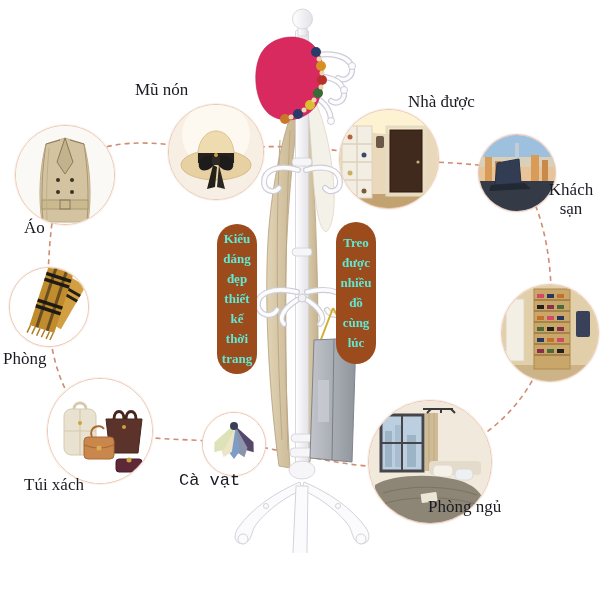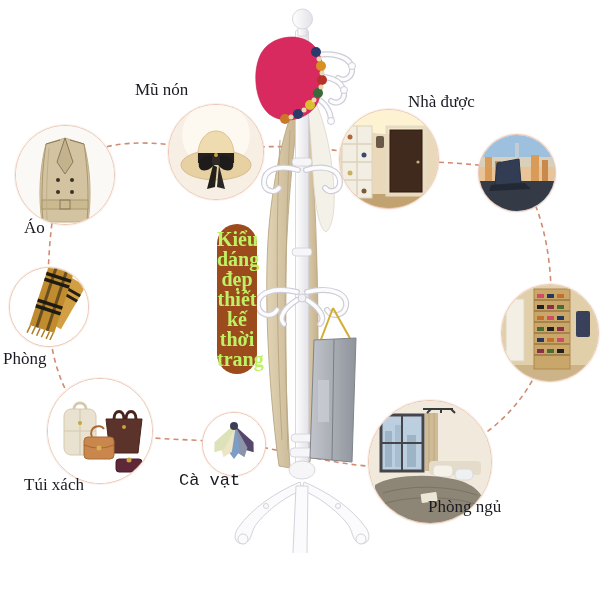--- a/index.html
+++ b/index.html
@@ -4,22 +4,22 @@
 <style>
   html,body{margin:0;padding:0;background:#fff;}
   #canvas{position:relative;width:600px;height:553px;background:#ffffff;overflow:hidden;
           font-family:"Liberation Serif","DejaVu Serif",serif;}
   .layer{position:absolute;left:0;top:0;pointer-events:none;}
   .callout{position:absolute;border-radius:50%;overflow:hidden;border:1px solid #ecc6b2;
            box-shadow:0 0 0 1px rgba(236,198,178,.25);background:#fff;}
   .callout svg{display:block;width:100%;height:100%;}
   .lbl{position:absolute;color:#1a1a22;font-size:17px;line-height:1.1;white-space:nowrap;}
   .lbl.wrap{white-space:normal;text-align:center;}
-  .pill{position:absolute;background:#9c4b1d;border-radius:20px;color:#bef264;
-        font-weight:bold;font-size:20px;line-height:20px;text-align:center;
+  .pill{position:absolute;background:#9c4b1d;border-radius:20px;color:#5eead4;
+        font-weight:bold;font-size:13px;line-height:20px;text-align:center;
         display:flex;flex-direction:column;justify-content:center;}
   .pill span{display:block;}
   .tube-o{fill:none;stroke:#cdcdd6;stroke-width:6;stroke-linecap:round;}
   .tube-i{fill:none;stroke:#fcfcff;stroke-width:3.6;stroke-linecap:round;}
   .wood{fill:#fbfbfd;stroke:#d2d2da;stroke-width:1;}
 </style>
 </head>
 <body>
 
 <div id="canvas">
@@ -326,29 +326,38 @@
       <circle cx="42" cy="66" r="2" fill="#3a3228"></circle>
         <circle cx="56" cy="66" r="2" fill="#3a3228"></circle>
       <rect x="26" y="74" width="46" height="9" fill="#cbb990" stroke="#a89670"></rect>
       <rect x="44" y="74" width="10" height="9" fill="none" stroke="#8a7a5c"></rect>
       <path d="M33 22 C31 46 30 72 31 94" stroke="#bfae8a" fill="none"></path>
     </svg>
   </div>
 
   <div class="lbl" style="left:135px;top:81px;">Mũ nón</div>
   <div class="lbl" style="left:408px;top:93px;">Nhà được</div>
+  <div class="lbl wrap" style="left:546px;top:181px;width:50px;">Khách sạn</div>
   <div class="lbl" style="left:428px;top:498px;text-align:right;">Phòng ngủ</div>
   <div class="lbl" style="left:179px;top:472px;font-family:Liberation Mono, monospace;">Cà vạt</div>
   <div class="lbl" style="left:24px;top:476px;">Túi xách</div>
   <div class="lbl" style="left:3px;top:350px;">Phòng</div>
   <div class="lbl" style="left:24px;top:219px;">Áo</div>
 
   <div class="pill" style="left:217px;top:224px;width:40px;height:150px;">
     <span>Kiểu</span>
     <span>dáng</span>
     <span>đẹp</span>
     <span>thiết</span>
     <span>kế</span>
     <span>thời</span>
     <span>trang</span>
   </div>
+  <div class="pill" style="left:336px;top:222px;width:40px;height:142px;">
+    <span>Treo</span>
+    <span>được</span>
+    <span>nhiều</span>
+    <span>đồ</span>
+    <span>cùng</span>
+    <span>lúc</span>
+  </div>
 
 </div>
 
 </body></html>

